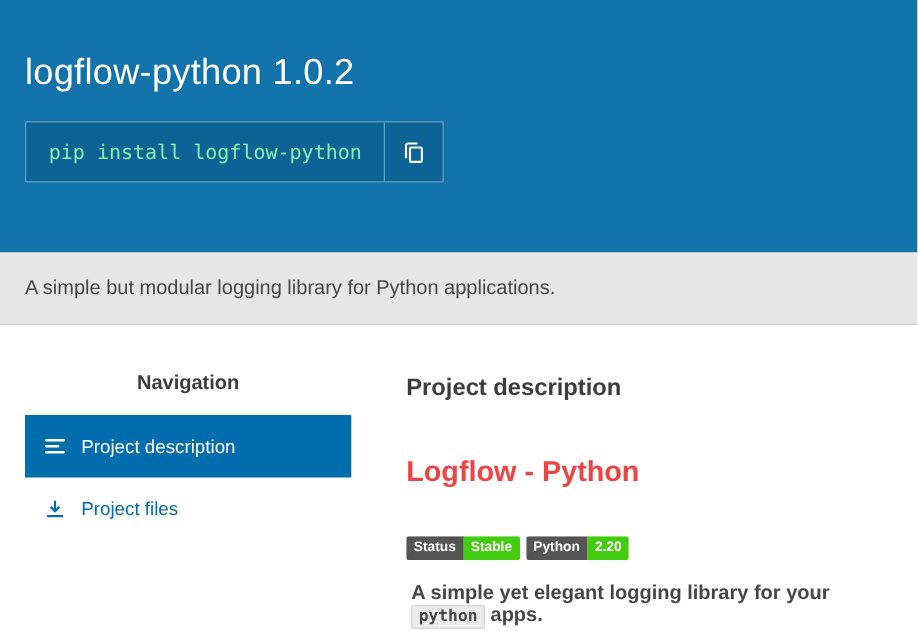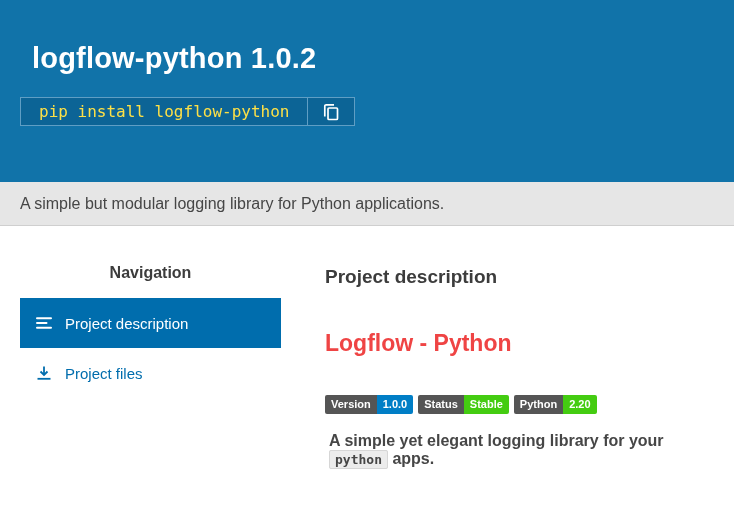--- a/index.html
+++ b/index.html
@@ -10,53 +10,53 @@
     background: #ffffff; color: #464646;
   }
 
   
   .banner {
     background: #1173a9;
     color: #fff;
     padding: 36px 20px 56px 20px;
   }
   .banner h1 {
-    margin: 6px 0 22px 12px;
+    margin: 6px 0 22px 0;
     font-size: 29px;
-    font-weight: bold;
+    font-weight: normal;
     line-height: 1.15;
     letter-spacing: 0.2px;
   }
   .pip-box {
     display: inline-flex;
     align-items: stretch;
     border: 1px solid #5f9ec4;
     background: #0c6496;
   }
   .pip-cmd {
     font-family: "DejaVu Sans Mono", monospace;
     font-size: 16px;
-    color: #fde047;
-    padding: 4px 18px;
+    color: #86efac;
+    padding: 14px 18px;
     white-space: nowrap;
   }
   .copy-btn {
     display: flex; align-items: center; justify-content: center;
     padding: 0 15px;
     background: transparent;
     border: none;
     border-left: 1px solid #5f9ec4;
     cursor: pointer;
   }
 
   
   .summary-bar {
     background: #e6e6e6;
     border-bottom: 1px solid #cfcfcf;
-    height: 44px;
+    height: 58px;
     display: flex; align-items: center;
     padding: 0 20px;
     font-size: 16px;
     color: #464646;
   }
 
   
   .content { display: flex; padding: 28px 20px 0 20px; }
 
   .sidebar { width: 261px; margin-right: 44px; flex-shrink: 0; }
@@ -156,24 +156,20 @@
       </a>
     </nav>
   </aside>
 
   <main class="main">
     <h2 class="section-title">Project description</h2>
     <h1 class="project-heading">Logflow - Python</h1>
 
     <div class="badges">
       <span class="badge">
-        <span class="badge-label">Version</span>
-        <span class="badge-value" style="background: rgb(0, 126, 198);">1.0.0</span>
-      </span>
-      <span class="badge">
         <span class="badge-label">Status</span>
         <span class="badge-value" style="background: rgb(68, 204, 17);">Stable</span>
       </span>
       <span class="badge">
         <span class="badge-label">Python</span>
         <span class="badge-value" style="background: rgb(68, 204, 17);">2.20</span>
       </span>
     </div>
 
     <p class="desc">

